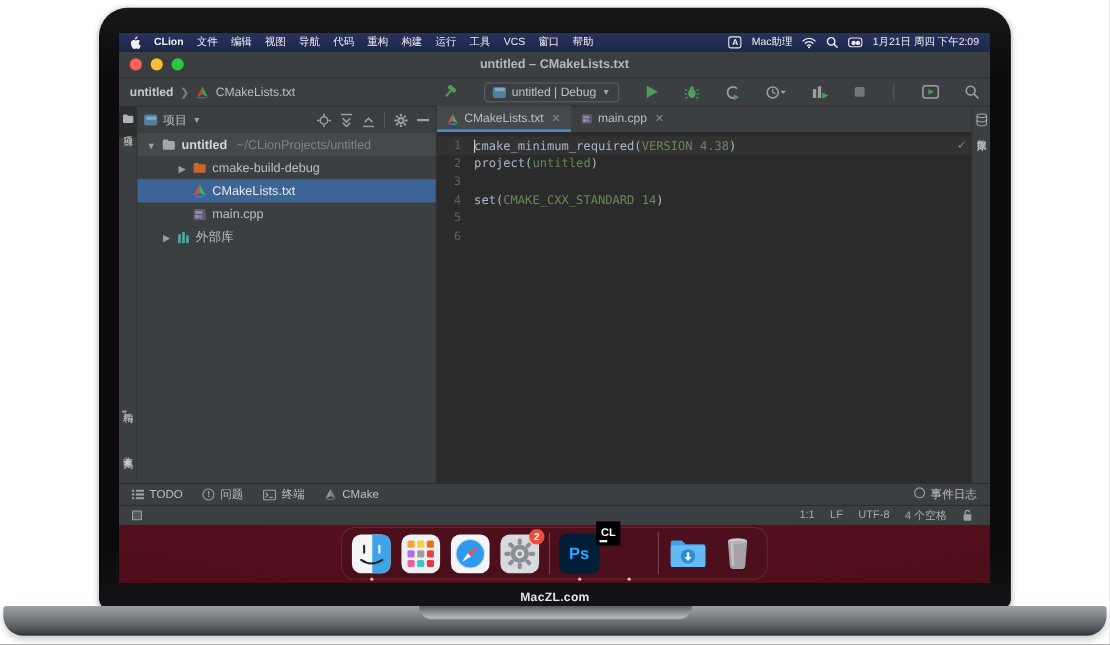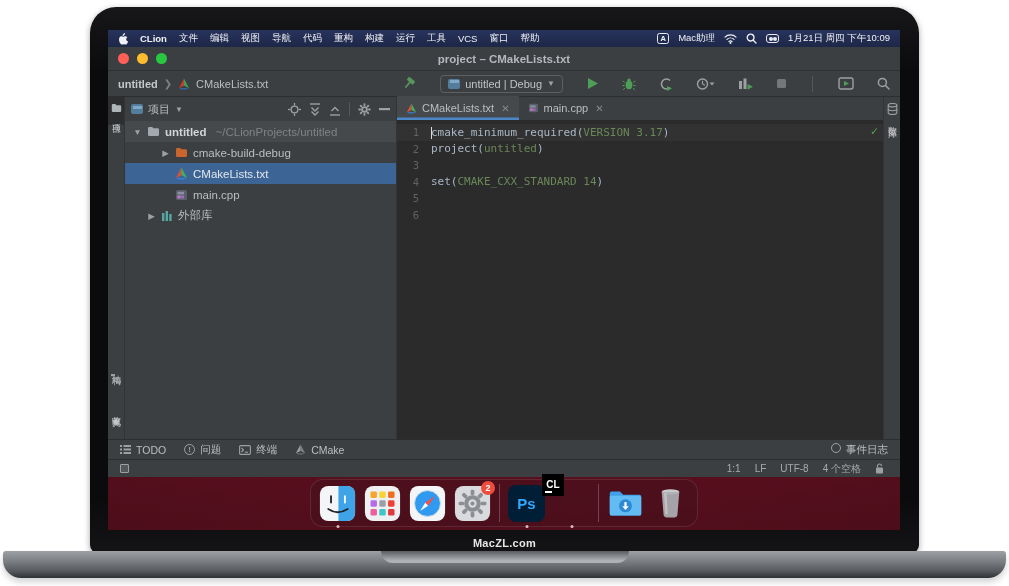--- a/index.html
+++ b/index.html
@@ -175,35 +175,35 @@
                 <circle cx="6.5" cy="9" r="1" fill="#f0f1f5"></circle>
               </svg>
           </span>
           <span class="mb-ico">
             <svg width="11" height="11" viewBox="0 0 11 11">
                 <circle cx="4.6" cy="4.6" r="3.4" fill="none" stroke="#f0f1f5" stroke-width="1.3"></circle>
                 <line x1="7.2" y1="7.2" x2="10" y2="10" stroke="#f0f1f5" stroke-width="1.3" stroke-linecap="round"></line>
               </svg>
           </span>
           <span class="cc-ico"></span>
-          <span class="mitem">1月21日 周四 下午10:09</span>
+          <span class="mitem">1月21日 周四 下午2:09</span>
         </div>
       </div>
 
       <div class="desktop">
 
         <div class="ide">
 
           <div class="titlebar">
             <div class="lights">
               <span class="light l-red"></span>
               <span class="light l-yel"></span>
               <span class="light l-grn"></span>
             </div>
-            <div class="wtitle">project – CMakeLists.txt</div>
+            <div class="wtitle">untitled – CMakeLists.txt</div>
           </div>
 
           <div class="toolbar">
             <div class="crumb">
               <span class="proj">untitled</span>
               <span class="sep">❯</span>
               <span class="ticon">
                 <svg width="12" height="12" viewBox="0 0 13 13">
                     <polygon points="6.5,0.5 1,11 6.5,8.2" fill="#d33a2c"></polygon>
                     <polygon points="6.5,0.5 12,11 6.5,8.2" fill="#3ba157"></polygon>
@@ -438,21 +438,21 @@
                         <rect x="2.5" y="2.8" width="6.5" height="2.6" fill="#8a90a0"></rect>
                       </svg>
                   </span>
                   <span>main.cpp</span>
                   <span class="x">✕</span>
                 </div>
               </div>
               <div class="ebody">
                 <div class="eline hl">
                   <span class="lnum">1</span>
-                  <span class="code"><span class="cursorbar"></span><span>cmake_minimum_required(</span><span class="grn">VERSION 3.17</span><span>)</span></span>
+                  <span class="code"><span class="cursorbar"></span><span>cmake_minimum_required(</span><span class="grn">VERSION 4.38</span><span>)</span></span>
                 </div>
                 <div class="eline">
                   <span class="lnum">2</span>
                   <span class="code"><span>project(</span><span class="grn">untitled</span><span>)</span></span>
                 </div>
                 <div class="eline">
                   <span class="lnum">3</span>
                   <span class="code"><span></span><span class="grn"></span><span></span></span>
                 </div>
                 <div class="eline">

